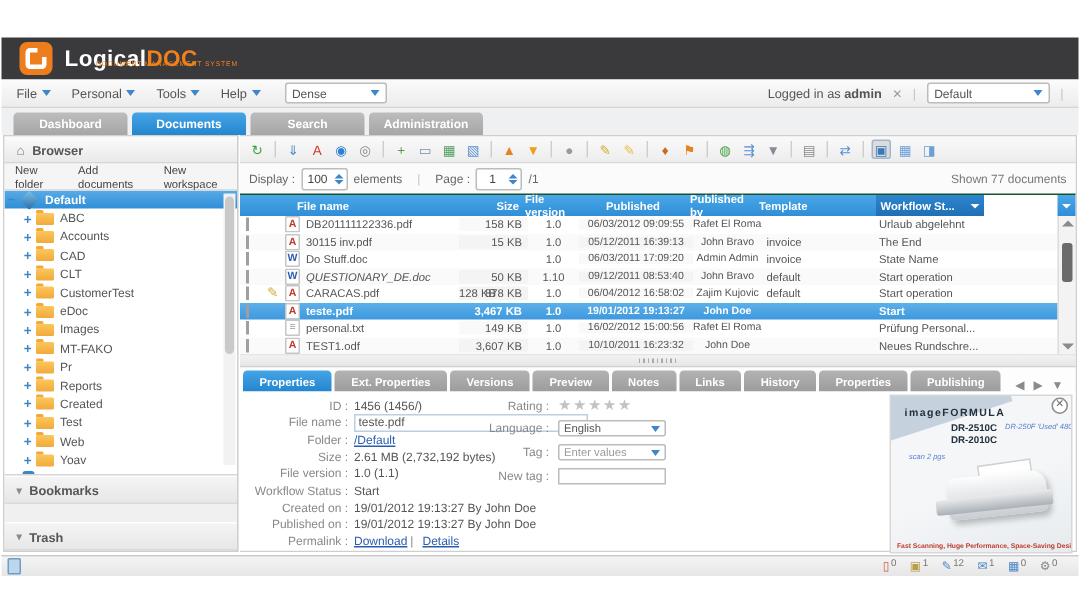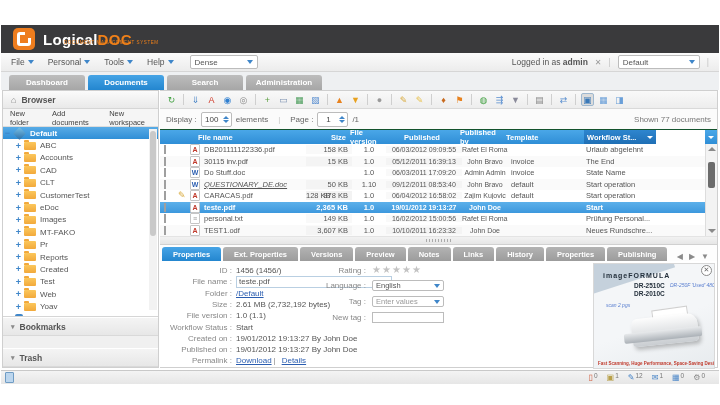--- a/index.html
+++ b/index.html
@@ -421,21 +421,21 @@
         <span class="cell" style="width: 78px; padding-left: 3px;">invoice</span>
         <span class="cell" style="width: 72px;">State Name</span>
       </div>
       <div class="grow">
         <span class="cell" style="width: 4px;"></span>
         <span class="cell" style="width: 14px;"><span class="docico"></span></span>
         <span class="cell" style="width: 12px;"></span>
         <span class="cell" style="width: 14px;">
           <span class="fico" style="color: rgb(42, 93, 176);">W</span>
         </span>
-        <span class="cell" style="width: 102px; font-style: italic; text-decoration: underline;">QUESTIONARY_DE.doc</span>
+        <span class="cell" style="width: 102px; font-style: italic;">QUESTIONARY_DE.doc</span>
         <span class="cell shade" style="width: 46px; text-align: right; padding-right: 4px;">50 KB</span>
         <span class="cell" style="width: 34px; text-align: center;">1.10</span>
         <span class="cell shade" style="width: 76px; text-align: center; font-size: 7px;">09/12/2011 08:53:40</span>
         <span class="cell" style="width: 46px; text-align: center; font-size: 7px;">John Bravo</span>
         <span class="cell" style="width: 78px; padding-left: 3px;">default</span>
         <span class="cell" style="width: 72px;">Start operation</span>
       </div>
       <div class="grow">
         <span class="cell" style="width: 4px;"></span>
         <span class="cell" style="width: 14px;"><span class="docico"></span></span>
@@ -452,21 +452,21 @@
         <span class="cell" style="width: 72px;">Start operation</span>
       </div>
       <div class="grow sel">
         <span class="cell" style="width: 4px;"></span>
         <span class="cell" style="width: 14px;"><span class="docico"></span></span>
         <span class="cell" style="width: 12px;"></span>
         <span class="cell" style="width: 14px;">
           <span class="fico" style="color: rgb(192, 57, 43);">A</span>
         </span>
         <span class="cell" style="width: 102px;">teste.pdf</span>
-        <span class="cell shade" style="width: 46px; text-align: right; padding-right: 4px;">2,365 KB</span>
+        <span class="cell shade" style="width: 46px; text-align: right; padding-right: 4px;">3,467 KB</span>
         <span class="cell" style="width: 34px; text-align: center;">1.0</span>
         <span class="cell shade" style="width: 76px; text-align: center; font-size: 7px;">19/01/2012 19:13:27</span>
         <span class="cell" style="width: 46px; text-align: center; font-size: 7px;">John Doe</span>
         <span class="cell" style="width: 78px; padding-left: 3px;"></span>
         <span class="cell" style="width: 72px;">Start</span>
       </div>
       <div class="grow">
         <span class="cell" style="width: 4px;"></span>
         <span class="cell" style="width: 14px;"><span class="docico"></span></span>
         <span class="cell" style="width: 12px;"></span>

